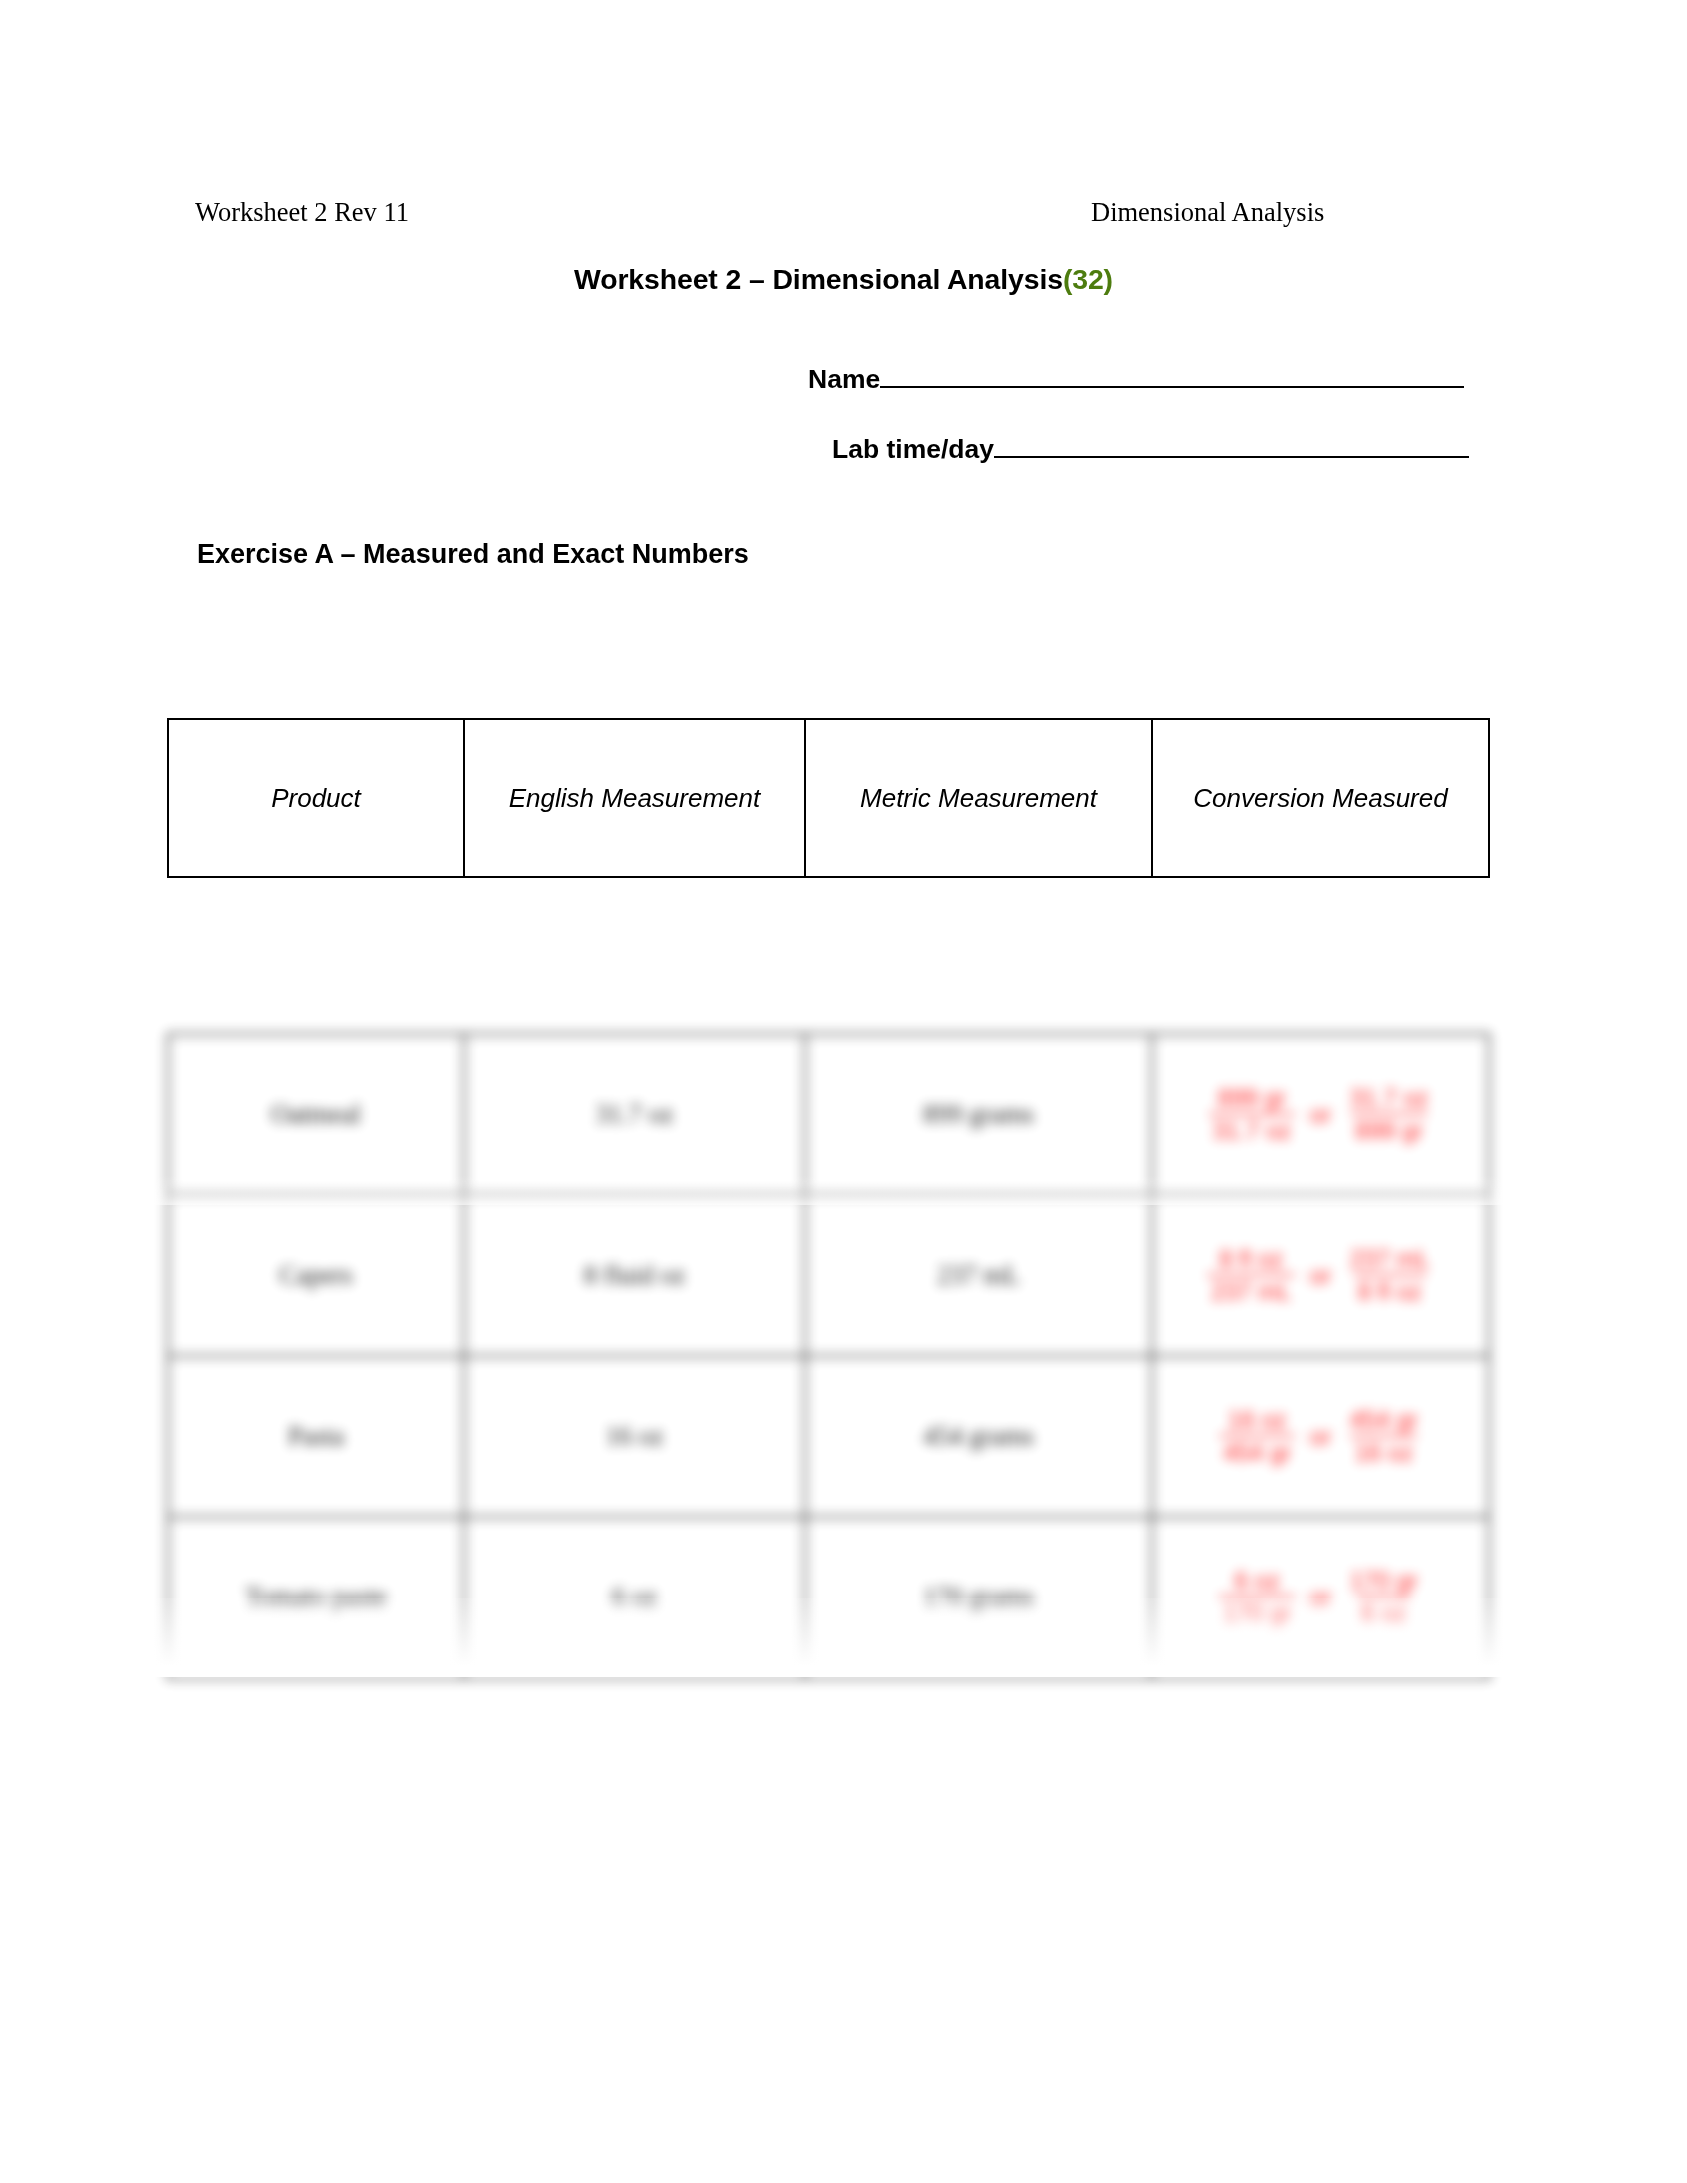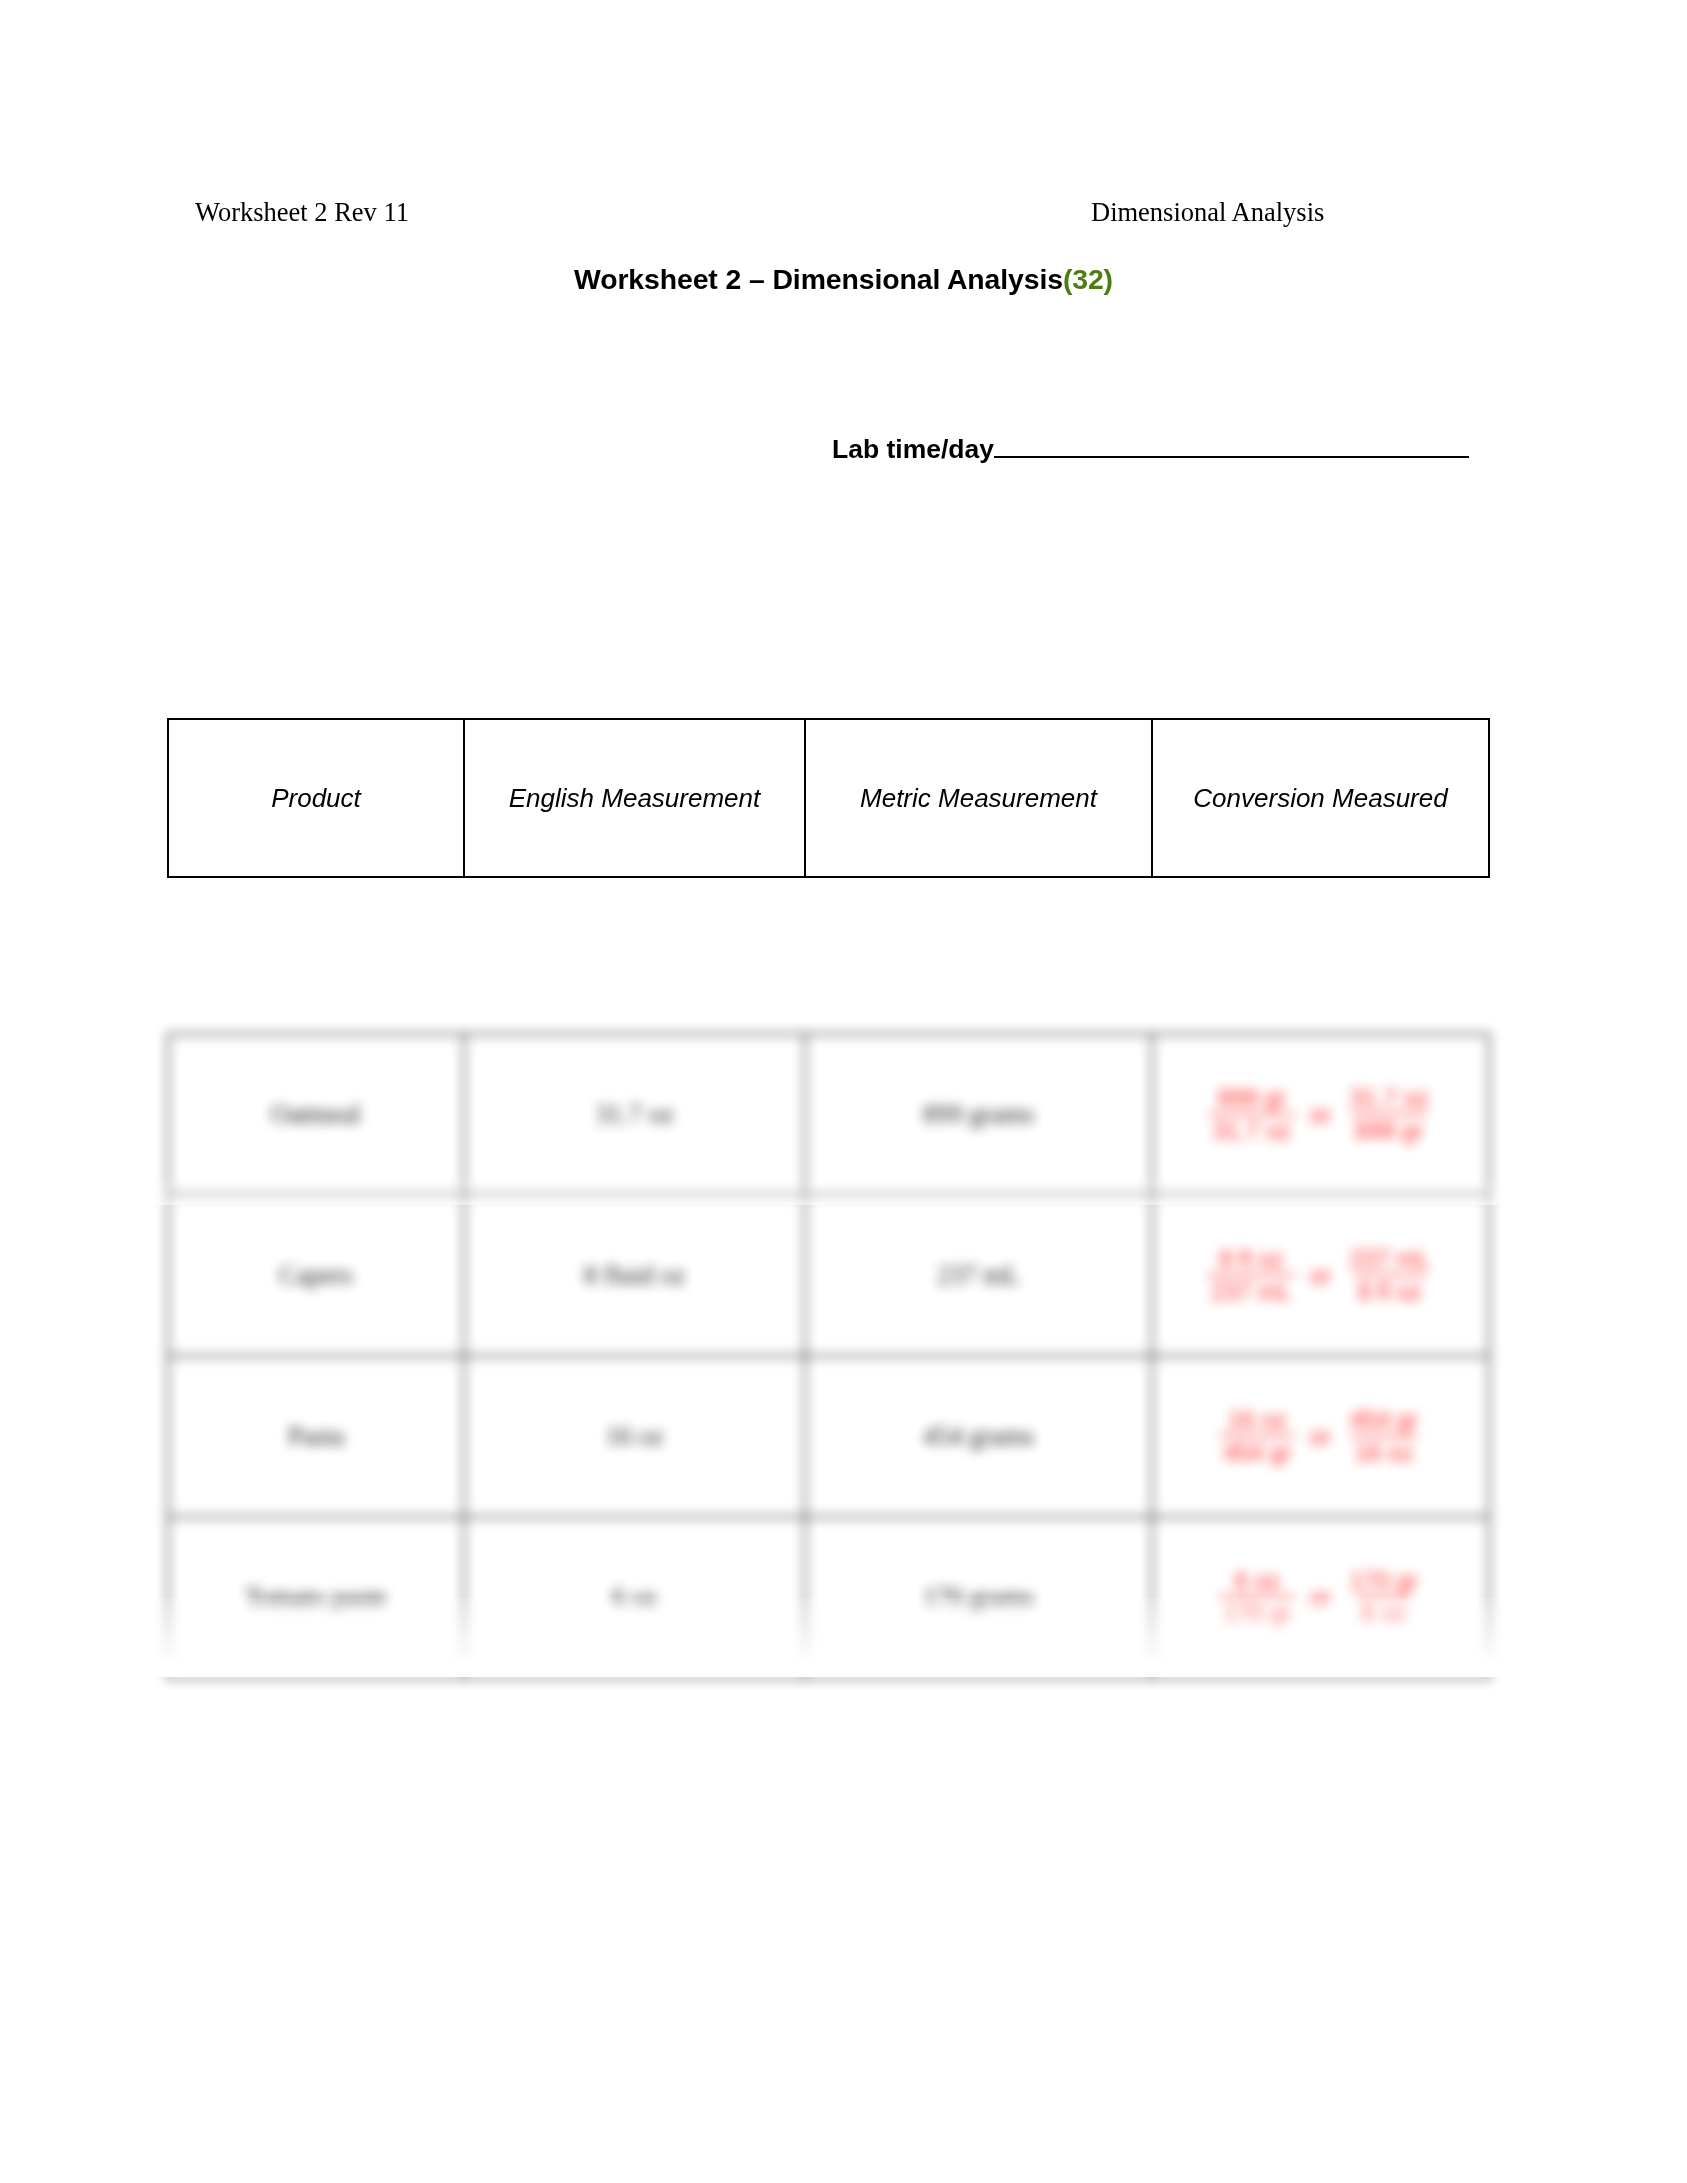--- a/index.html
+++ b/index.html
@@ -208,25 +208,29 @@
 
   <div class="running-header">
     <span class="left">Worksheet 2 Rev 11</span>
     <span class="right">Dimensional Analysis</span>
   </div>
 
   <div class="doc-title">
     <span>Worksheet 2 – Dimensional Analysis</span><span class="points">(32)</span>
   </div>
 
+  <div class="blank-row" id="name-row">
+    <span class="label">Name</span><span class="rule"></span>
+  </div>
 
   <div class="blank-row" id="lab-row">
     <span class="label">Lab time/day</span><span class="rule"></span>
   </div>
 
+  <div class="exercise-heading">Exercise A – Measured and Exact Numbers</div>
 
 
   <div class="wt-table-wrap">
 
     <table class="wt-table">
       <colgroup>
         <col class="col-product">
         <col class="col-english">
         <col class="col-metric">
         <col class="col-factors">

